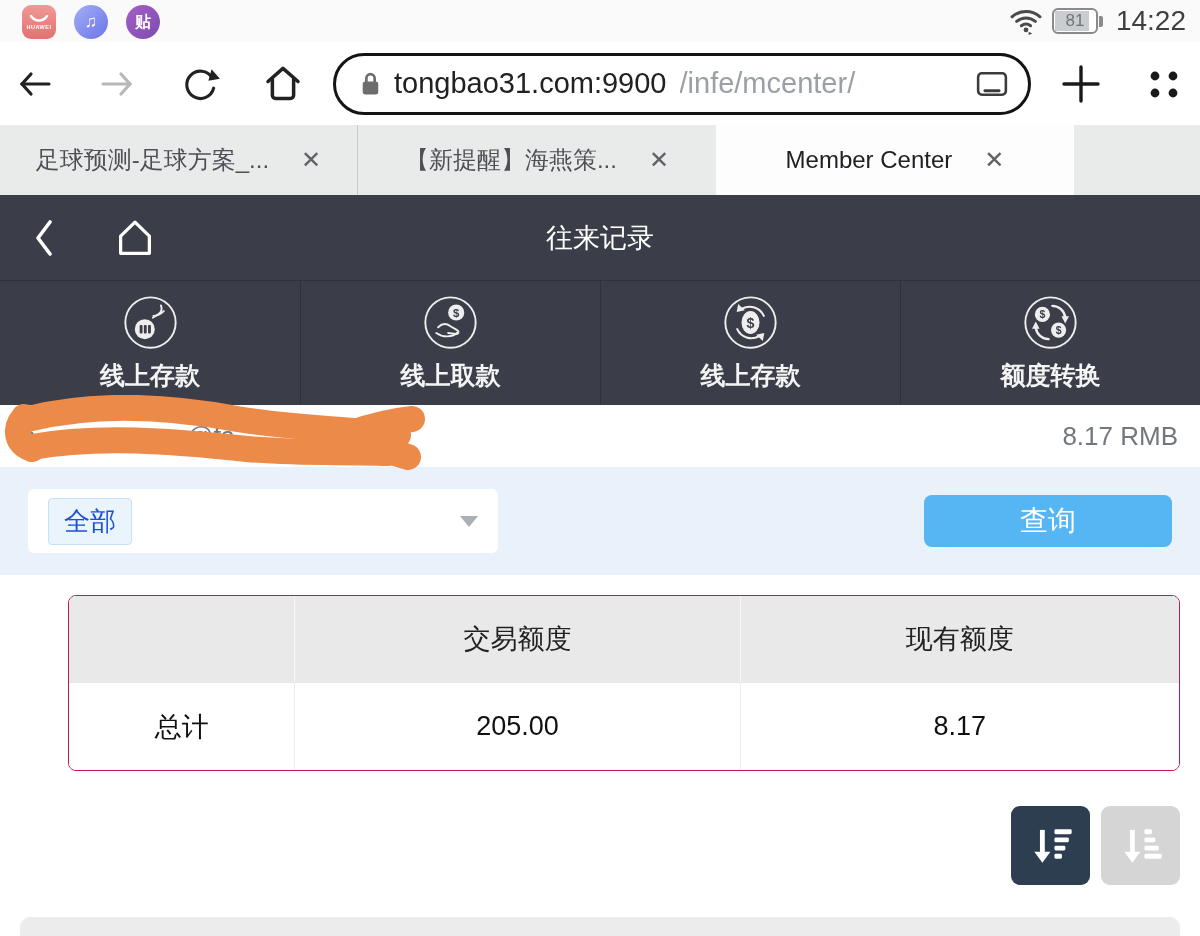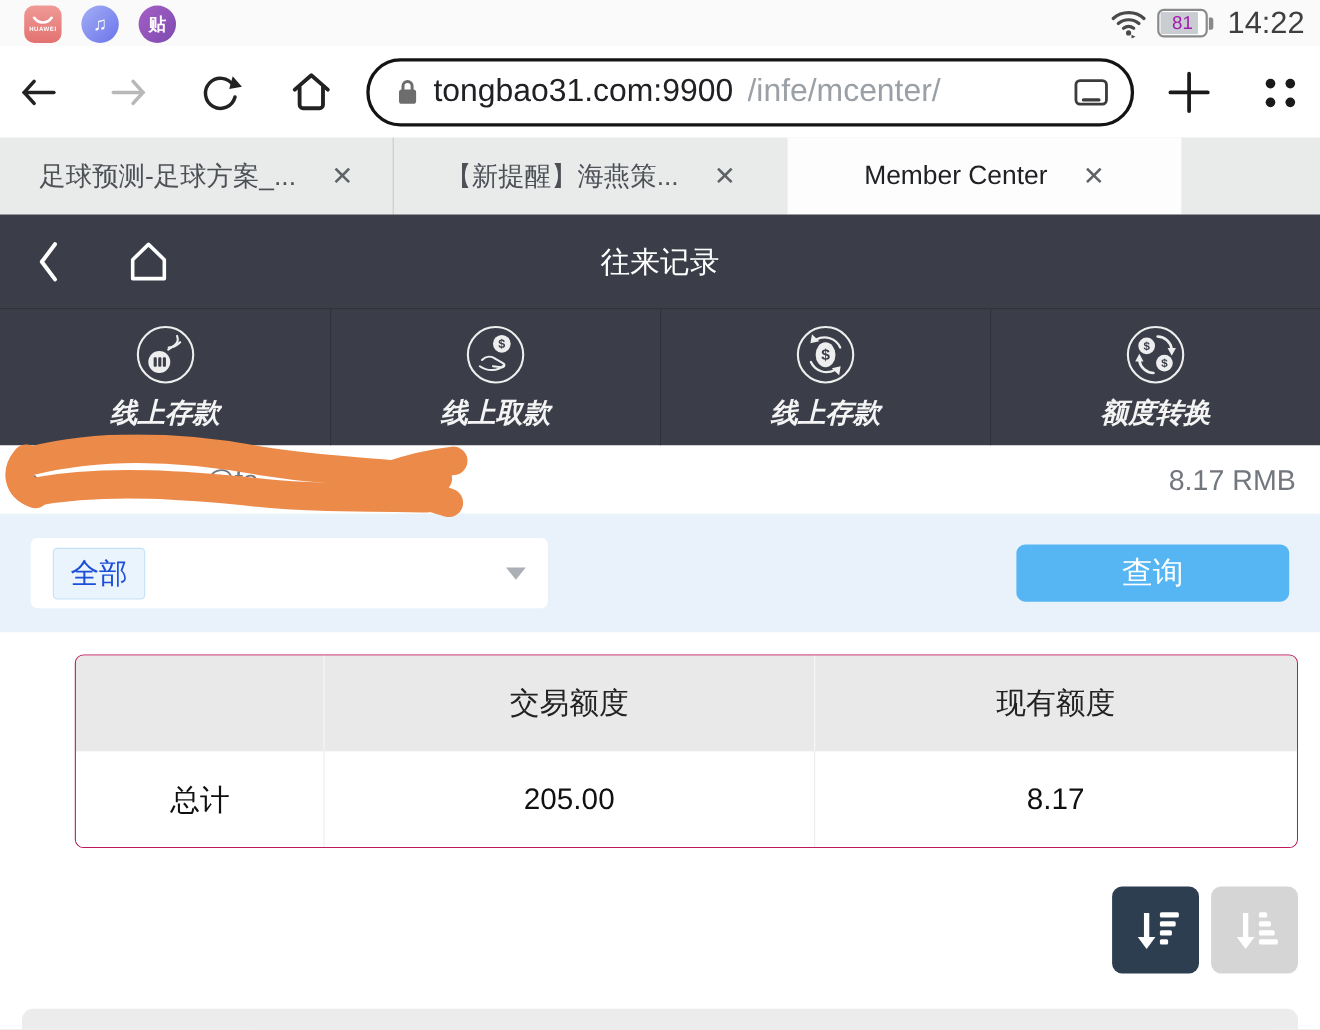--- a/index.html
+++ b/index.html
@@ -15,21 +15,21 @@
   .app-badge { width:34px; height:34px; display:flex; flex-direction:column; align-items:center; justify-content:center; color:#fff; }
   .badge-huawei { border-radius:9px; background:linear-gradient(180deg,#ef9a97,#e37270); }
   .badge-huawei .smile { margin-bottom:1px; }
   .badge-huawei .hw-label { font-size:5.5px; letter-spacing:.5px; font-weight:bold; }
   .badge-music { border-radius:50%; background:linear-gradient(135deg,#a3aef6,#6b74ea); font-size:17px; }
   .badge-tieba { border-radius:50%; background:linear-gradient(135deg,#a55fc5,#7d4bb0); font-size:16px; font-weight:bold; }
   .sb-right { display:flex; align-items:center; gap:9px; }
   .battery { display:flex; align-items:center; }
   .battery-body { width:46px; height:26px; border:2px solid #8a8a8a; border-radius:6px; position:relative; background:#fff; overflow:hidden; }
   .battery-fill { position:absolute; top:1px; left:1px; bottom:1px; width:81%; background:#c9cdd2; }
-  .battery-num { position:absolute; inset:0; display:flex; align-items:center; justify-content:center; font-size:17px; color:#a21caf; z-index:1; }
+  .battery-num { position:absolute; inset:0; display:flex; align-items:center; justify-content:center; font-size:17px; color:#737373; z-index:1; }
   .battery-nub { width:4px; height:11px; background:#8a8a8a; border-radius:0 2px 2px 0; margin-left:1px; }
   .sb-time { font-size:28px; color:#3f3f3f; margin-left:4px; }
   
   .toolbar { height:83px; background:#fff; display:flex; align-items:center; padding:0 15px; flex:0 0 auto; }
   .tb-btn { background:none; border:none; padding:0; display:flex; align-items:center; justify-content:center; cursor:pointer; }
   .tb-btn + .tb-btn { margin-left:42px; }
   .url-bar { flex:1; height:62px; border:3px solid #141414; border-radius:33px; display:flex; align-items:center; gap:13px; padding:0 20px 0 24px; margin:0 30px; overflow:hidden; white-space:nowrap; cursor:text; }
   .url-host { font-size:29px; color:#202124; }
   .url-path { font-size:29px; color:#9aa0a6; flex:1; min-width:0; overflow:hidden; }
   .monitor-btn { margin-left:auto; background:none; border:none; padding:0; display:flex; cursor:pointer; }
@@ -43,21 +43,21 @@
   .tab-close { font-size:24px; color:#5f6368; cursor:pointer; }
   .tab-filler { flex:1; }
   
   .page-header { height:85px; background:#3b3e48; display:flex; align-items:center; gap:56px; padding-left:32px; position:relative; flex:0 0 auto; }
   .ph-btn { background:none; border:none; padding:0; display:flex; cursor:pointer; }
   .page-title { position:absolute; left:0; right:0; text-align:center; font-size:27px; color:#fff; pointer-events:none; }
   
   .nav-grid { height:125px; background:#3b3e48; border-top:1px solid #30323a; display:grid; grid-template-columns:repeat(4,1fr); flex:0 0 auto; }
   .nav-item { display:flex; flex-direction:column; align-items:center; justify-content:center; gap:8px; cursor:pointer; }
   .nav-item + .nav-item { border-left:1px solid #30323a; }
-  .nav-label { font-size:25px; font-weight:bold; color:#f4f4f4;font-style:italic; }
+  .nav-label { font-size:25px; font-weight:bold; color:#f4f4f4; }
   
   .account-row { height:62px; background:#fff; display:flex; align-items:center; justify-content:space-between; padding:0 22px; flex:0 0 auto;gap:40px; }
   .account-name { position:relative; font-size:26px; color:#72777e; display:flex; align-items:center; }
   .hidden-chars { display:inline-block; width:152px; }
   .scribble { position:absolute; left:-20px; top:-26px; pointer-events:none; }
   .account-balance { font-size:26px; color:#72777e; }
   
   .filter-bar { height:108px; background:#e9f2fb; display:flex; align-items:center; padding:0 28px; flex:0 0 auto; }
   .select { height:64px; background:#fff; border-radius:6px; display:flex; align-items:center; padding:0 20px; cursor:pointer; }
   .select-type { width:470px; }

